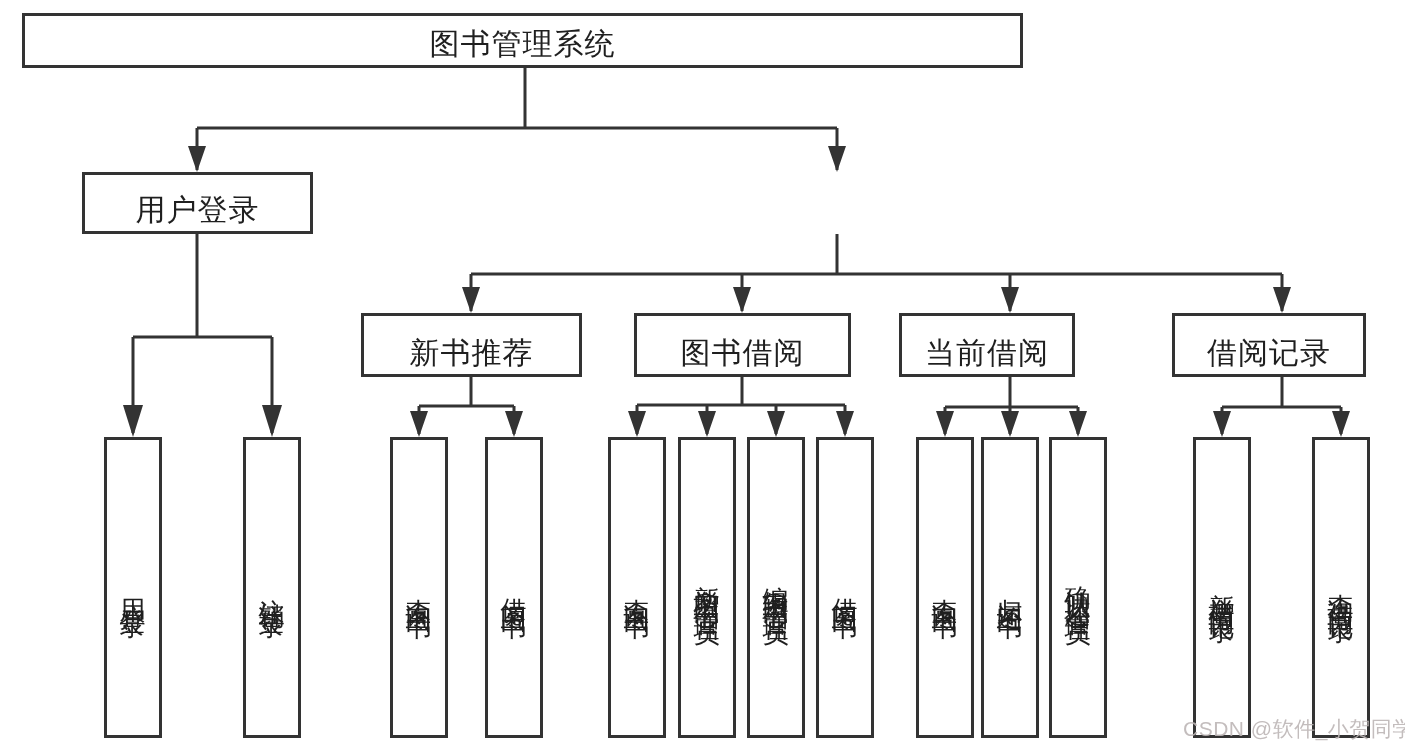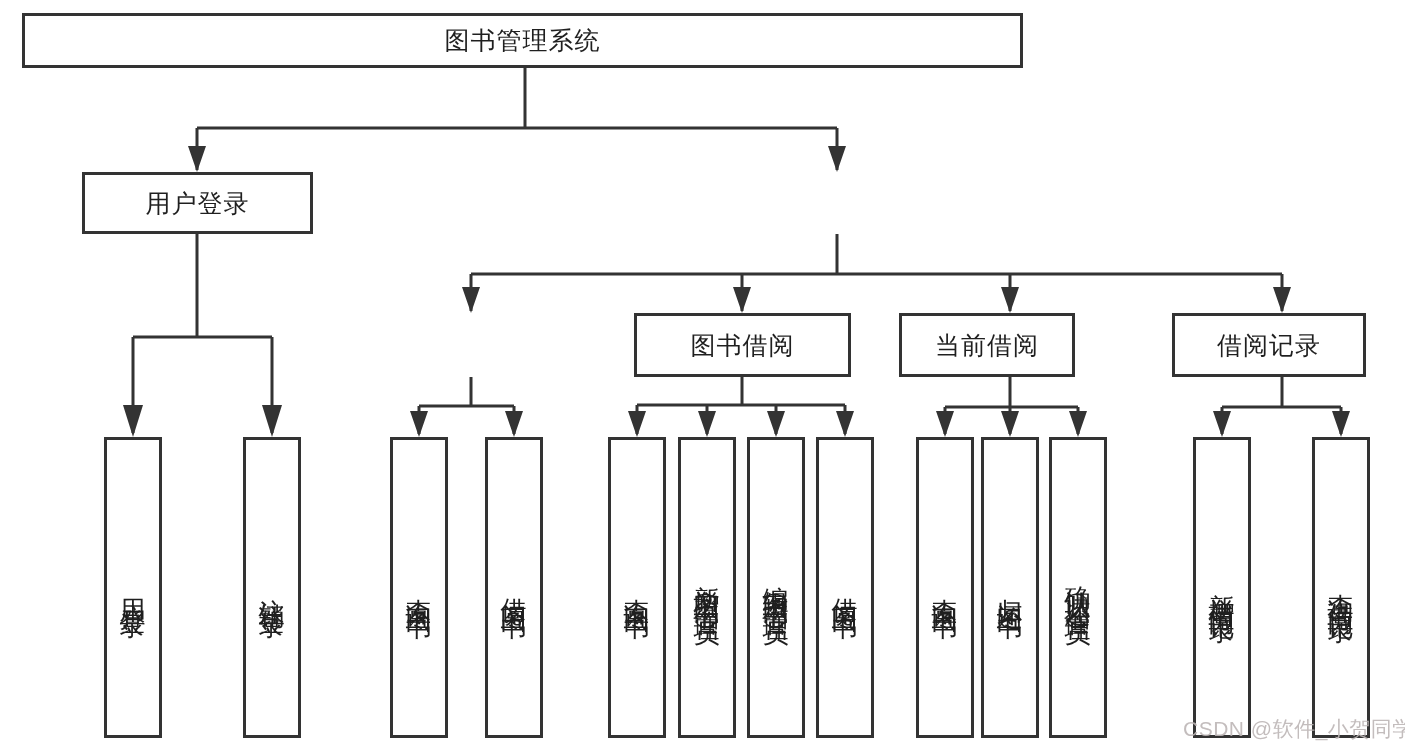--- a/index.html
+++ b/index.html
@@ -21,21 +21,21 @@
   .node {
     position: absolute;
     box-sizing: border-box;
     background: #ffffff;
     border: 3px solid #333333;
     display: flex;
     align-items: center;
     justify-content: center;
     z-index: 2;
   }
-  .hnode { font-size: 25px; letter-spacing: 1px; }
+  .hnode { font-size: 30px; letter-spacing: 1px; align-items: flex-end; }
   .vnode span {
     writing-mode: vertical-rl;
     text-orientation: mixed;
     font-size: 26px;
     letter-spacing: 5px;
     line-height: 1;
     white-space: nowrap;
   }
   .watermark {
     position: absolute;
@@ -78,20 +78,23 @@
   </svg>
 
   <div class="node hnode" style="left:22px; top:13px; width:1001px; height:55px;">
     <span>图书管理系统</span>
   </div>
 
   <div class="node hnode" style="left:82px; top:172px; width:231px; height:62px;">
     <span>用户登录</span>
   </div>
 
+  <div class="node hnode" style="left:361px; top:313px; width:221px; height:64px;">
+    <span>新书推荐</span>
+  </div>
   <div class="node hnode" style="left:634px; top:313px; width:217px; height:64px;">
     <span>图书借阅</span>
   </div>
   <div class="node hnode" style="left:899px; top:313px; width:176px; height:64px;">
     <span>当前借阅</span>
   </div>
   <div class="node hnode" style="left:1172px; top:313px; width:194px; height:64px;">
     <span>借阅记录</span>
   </div>
 

